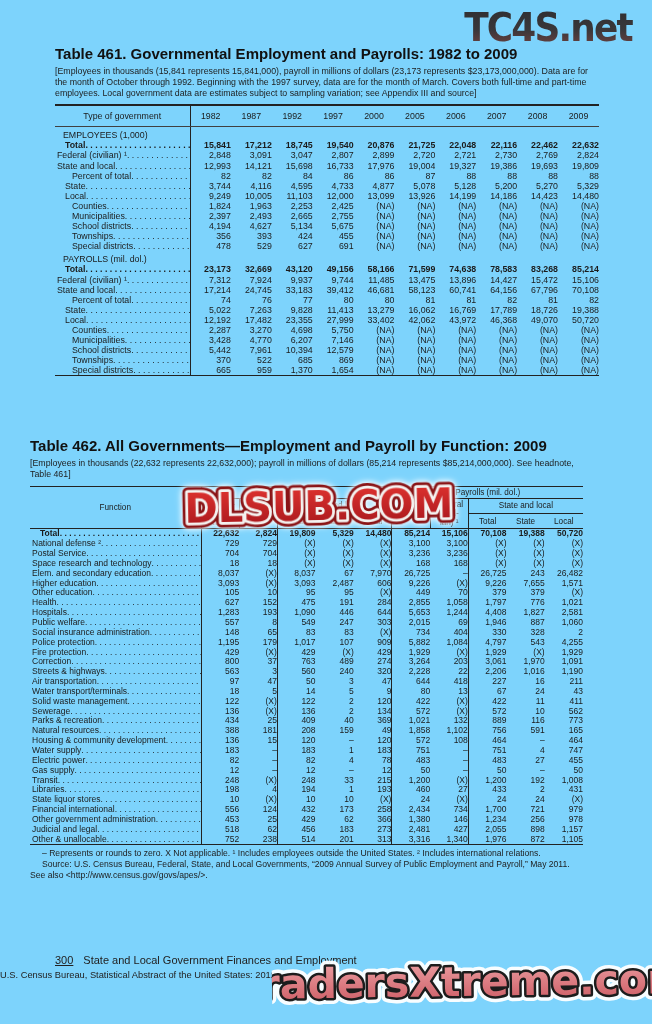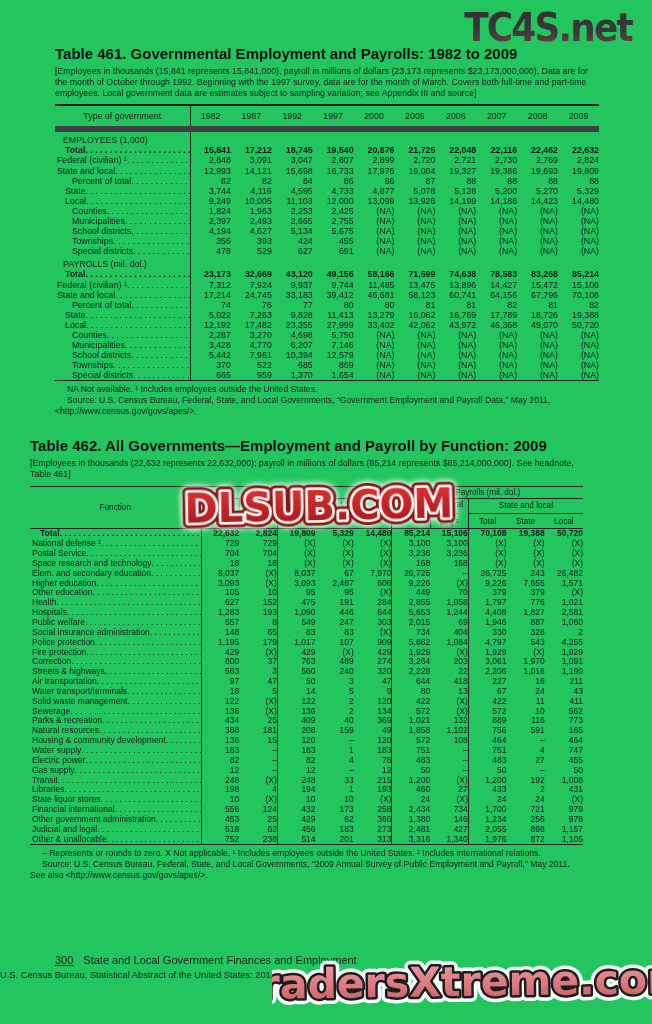--- a/index.html
+++ b/index.html
@@ -1,40 +1,40 @@
 <!DOCTYPE html>
 <html><head>
 <meta charset="utf-8">
 <style>
   html,body{margin:0;padding:0;background:#ffffff;}
   body{width:652px;height:1024px;overflow:hidden;
        font-family:"Liberation Sans","DejaVu Sans",sans-serif;color:#1b1b1b;
        -webkit-font-smoothing:antialiased;}
-  .page{position:relative;width:652px;height:1024px;background:#22c55e;overflow:hidden;}
+  .page{position:relative;width:652px;height:1024px;background:#7dd3fc;overflow:hidden;}
 
   
   .wm-top{position:absolute;top:3px;right:0px;}
   .wm-mid{position:absolute;left:160px;top:478px;transform:rotate(-1.2deg);
           filter:drop-shadow(0 0 3px rgba(255,255,255,.9)) drop-shadow(0 0 2px rgba(255,255,255,.7));}
   .wm-bot{position:absolute;left:272px;top:950px;transform:rotate(-0.8deg);}
   svg text{font-family:"DejaVu Sans","Liberation Sans",sans-serif;}
 
   
   .b461{position:absolute;left:55px;top:44px;width:544px;}
   .b462{position:absolute;left:30px;top:436px;width:553px;}
   .tbl-title{font-family:Liberation Sans, sans-serif;font-weight:bold;
              font-size:15px;line-height:19px;margin:0 0 3px 0;color:#111;}
   .headnote{font-size:8.8px;line-height:10.8px;margin:0 0 6px 0;color:#1d1d1d;}
   .footnotes{font-size:8.6px;line-height:10.6px;margin:3px 0 0 0;color:#1d1d1d;}
   .footnotes p{margin:0;text-indent:12px;}
 
   table{border-collapse:collapse;table-layout:fixed;width:100%;}
   #t461{border-top:2px solid #222;border-bottom:1.2px solid #222;}
   #t461 th{font-weight:normal;font-size:8.8px;height:18px;vertical-align:middle;
-           border-bottom:6px solid #404040;margin-top:40px;}
+           border-bottom:1px solid #404040;margin-top:40px;}
   #t461 th.stub{border-right:1px solid #222;text-align:center;}
   #t461 td{font-size:8.8px;height:10.1px;line-height:10.1px;padding:0;overflow:hidden;white-space:nowrap;}
   #t461 td.stub{border-right:1px solid #222;}
   #t461 tr.section td{height:13px;vertical-align:bottom;}
 
   #t462{border-top:1.8px solid #222;border-bottom:1.2px solid #222;}
   #t462 thead{border-bottom:1.6px solid #222;}
   #t462 th{font-weight:normal;font-size:8.2px;line-height:9.2px;vertical-align:middle;
            text-align:center;padding:1px 0;}
   #t462 td{font-size:8.5px;height:9.85px;line-height:9.85px;padding:0;overflow:hidden;white-space:nowrap;}
@@ -519,24 +519,20 @@
             <td class="num">1,654</td>
             <td class="num">(NA)</td>
             <td class="num">(NA)</td>
             <td class="num">(NA)</td>
             <td class="num">(NA)</td>
             <td class="num">(NA)</td>
             <td class="num">(NA)</td>
           </tr>
         </tbody>
     </table>
-    <div class="footnotes">
-      <p>NA Not available. ¹ Includes employees outside the United States.</p>
-      <p>Source: U.S. Census Bureau, Federal, State, and Local Governments, “Government Employment and Payroll Data,” May 2011, &lt;http://www.census.gov/govs/apes/&gt;.</p>
-    </div>
   </div>
 
   <div class="b462">
     <h2 class="tbl-title">Table 462. All Governments—Employment and Payroll by Function: 2009</h2>
     <p class="headnote">[Employees in thousands (22,632 represents 22,632,000); payroll in millions of dollars (85,214 represents $85,214,000,000). See headnote, Table 461]</p>
     <table id="t462">
       <colgroup>
           <col style="width:171px">
         </colgroup>
       <thead>

